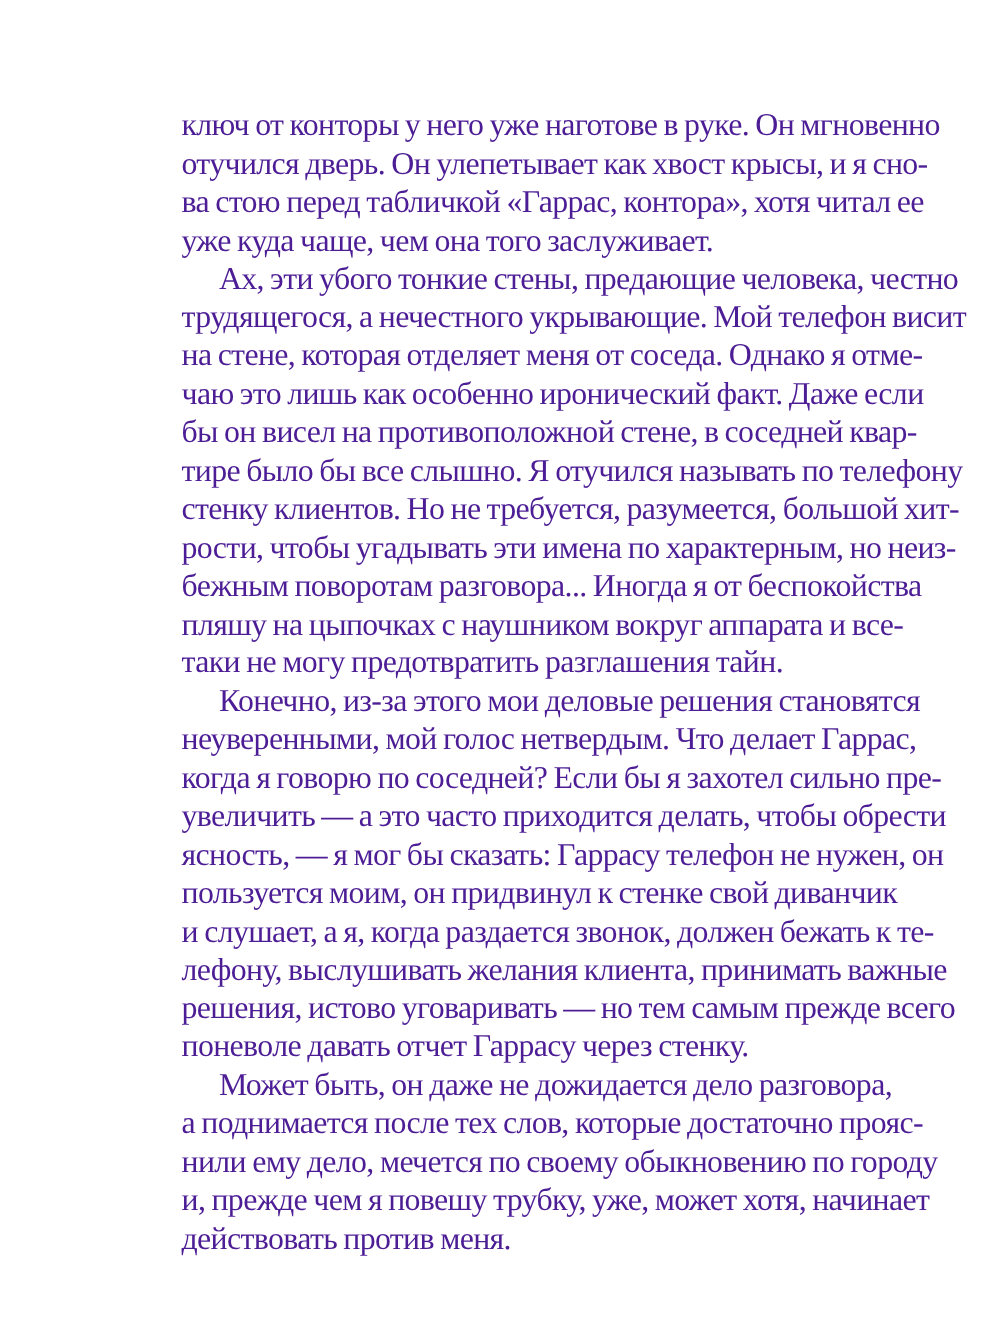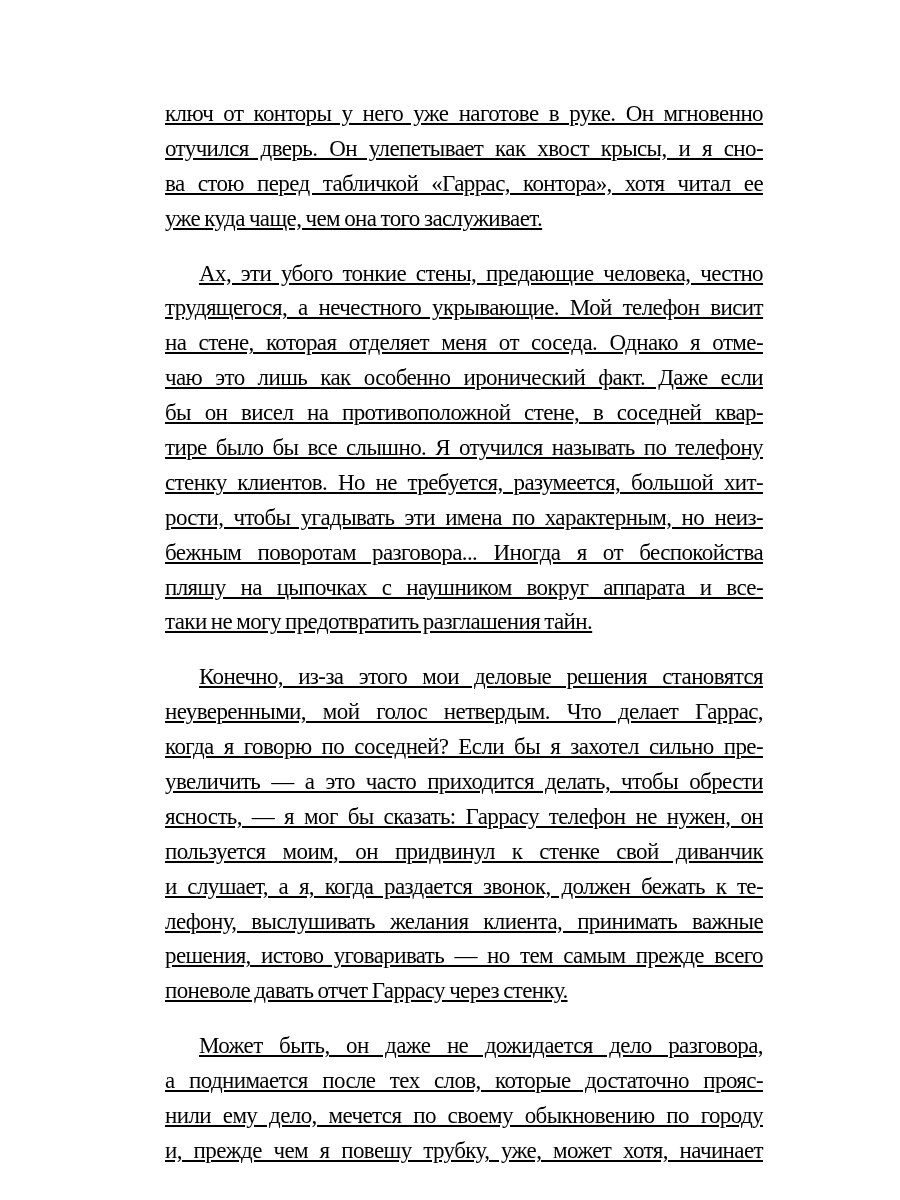--- a/index.html
+++ b/index.html
@@ -12,37 +12,35 @@
       height: 1200px;
       position: relative;
       overflow: hidden;
     }
     .page {
       position: absolute;
       left: 165px;
       top: 97px;
       width: 598px;
       font-family: "Liberation Serif", "DejaVu Serif", serif;
-      font-size: 23px;
+      font-size: 29px;
       line-height: 34.9px;
-      color: #000000;
-      text-decoration: underline;
+      color: #4c1d95;
     }
     .line {
       display: block;
       white-space: nowrap;
       text-align: justify;
       text-align-last: justify;
       height: 34.9px;
       letter-spacing: -0.6px;
       word-spacing: -1px;
     }
     .line.indent {
       padding-left: 34px;
-      margin-top: 20px;
     }
     .line.last {
       text-align-last: left;
     }
   </style>
 </head>
 <body>
 
 <div class="page">
   <div>
@@ -74,14 +72,15 @@
     <span class="line">и слушает, а я, когда раздается звонок, должен бежать к те-</span>
     <span class="line">лефону, выслушивать желания клиента, принимать важные</span>
     <span class="line">решения, истово уговаривать — но тем самым прежде всего</span>
     <span class="line last">поневоле давать отчет Гаррасу через стенку.</span>
   </div>
   <div>
     <span class="line indent">Может быть, он даже не дожидается дело разговора,</span>
     <span class="line">а поднимается после тех слов, которые достаточно прояс-</span>
     <span class="line">нили ему дело, мечется по своему обыкновению по городу</span>
     <span class="line">и, прежде чем я повешу трубку, уже, может хотя, начинает</span>
+    <span class="line last">действовать против меня.</span>
   </div>
 </div>
 
 </body></html>

